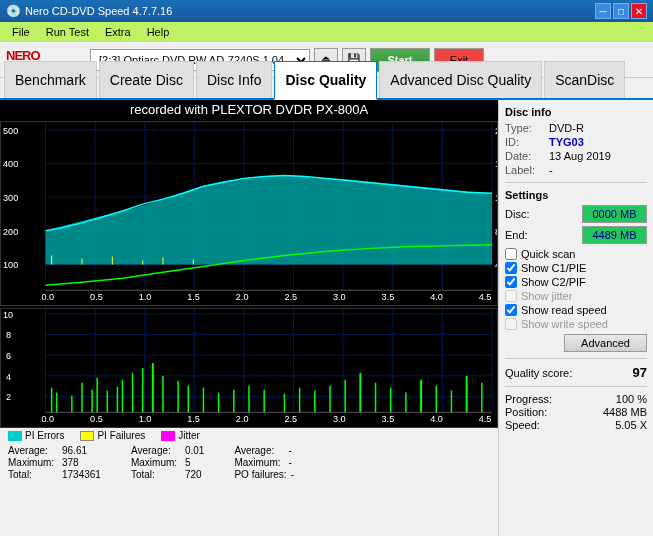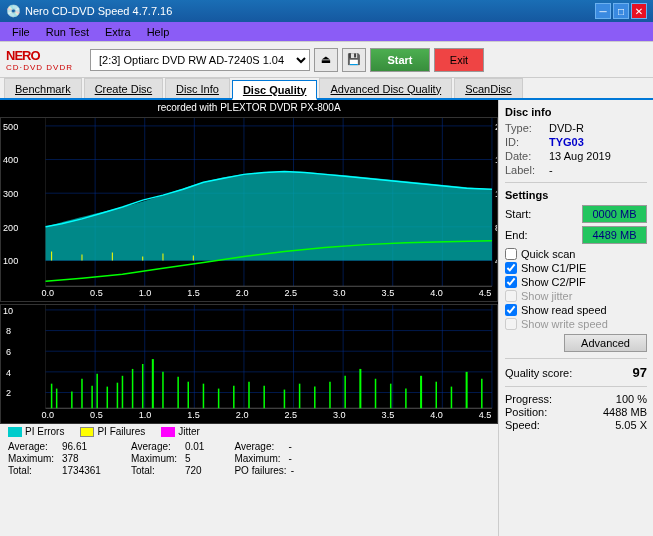--- a/index.html
+++ b/index.html
@@ -23,21 +23,21 @@
       background: #3a8ae0;
       border: 1px solid #6ab0f0;
       color: white;
       font-size: 10px;
       display: flex; align-items: center; justify-content: center;
       cursor: pointer;
     }
 
     
     .menu-bar {
-      background: #8b5cf6;
+      background: #bef264;
       height: 20px;
       display: flex;
       align-items: center;
       padding: 0 4px;
       border-bottom: 1px solid #ccc;
       font-size: 11px;
     }
     .menu-item {
       padding: 2px 8px;
       cursor: pointer;
@@ -99,29 +99,29 @@
     
     .tabs {
       background: #f0f0f0;
       height: 22px;
       display: flex;
       align-items: flex-end;
       padding: 0 4px;
       border-bottom: 2px solid #0078d7;
     }
     .tab {
-      padding: 8px 10px;
+      padding: 18px 10px;
       border: 1px solid #ccc;
       border-bottom: none;
       background: #e0e0e0;
       cursor: pointer;
-      font-size: 11px;
+      font-size: 14px;
       margin-right: 2px;
       height: 20px;
-      display: flex; align-items: center; text-decoration: underline;
+      display: flex; align-items: center;
     }
     .tab.active {
       background: white;
       border-color: #0078d7;
       border-bottom: 2px solid white;
       margin-bottom: -2px;
       font-weight: bold;
     }
 
     
@@ -265,21 +265,21 @@
   <div class="tab">Disc Info</div>
   <div class="tab active">Disc Quality</div>
   <div class="tab">Advanced Disc Quality</div>
   <div class="tab">ScanDisc</div>
 </div>
 
 <div class="main-content">
 
   <div style="flex:1; display:flex; flex-direction:column; background:#000;">
 
-    <div class="chart-title" style="background:#000; color:white; font-size:10px; text-align:center; padding:2px;">recorded with PLEXTOR DVDR PX-800A</div>
+    <div class="chart-title" style="background:#000; color:white; font-size:13px; text-align:center; padding:2px;">recorded with PLEXTOR DVDR PX-800A</div>
 
     <div class="upper-chart" style="position:relative; height:185px; background:#000; border:1px solid #333;">
       <svg class="chart-svg" viewBox="0 0 490 185" preserveAspectRatio="none" style="position:absolute;top:0;left:0;width:100%;height:100%;">
 
         <line x1="44" y1="0" x2="44" y2="170" stroke="#333" stroke-width="0.5"></line>
         <line x1="93" y1="0" x2="93" y2="170" stroke="#003399" stroke-width="0.5"></line>
         <line x1="142" y1="0" x2="142" y2="170" stroke="#003399" stroke-width="0.5"></line>
         <line x1="191" y1="0" x2="191" y2="170" stroke="#003399" stroke-width="0.5"></line>
         <line x1="240" y1="0" x2="240" y2="170" stroke="#003399" stroke-width="0.5"></line>
         <line x1="289" y1="0" x2="289" y2="170" stroke="#003399" stroke-width="0.5"></line>
@@ -495,21 +495,21 @@
     </div>
     <div class="info-row">
       <span class="info-key">Label:</span>
       <span class="info-val">-</span>
     </div>
 
     <hr class="divider">
 
     <div class="panel-section-title">Settings</div>
     <div style="display:flex; justify-content:space-between; align-items:center; margin-bottom:3px;">
-      <span>Start:</span>
+      <span>Disc:</span>
       <input type="text" class="input-field" value="0000 MB" style="width: 65px;">
     </div>
     <div style="display:flex; justify-content:space-between; align-items:center; margin-bottom:4px;">
       <span>End:</span>
       <input type="text" class="input-field" value="4489 MB" style="width: 65px;">
     </div>
 
     <div class="checkbox-row">
       <input type="checkbox" style="">
       <span>Quick scan</span>

